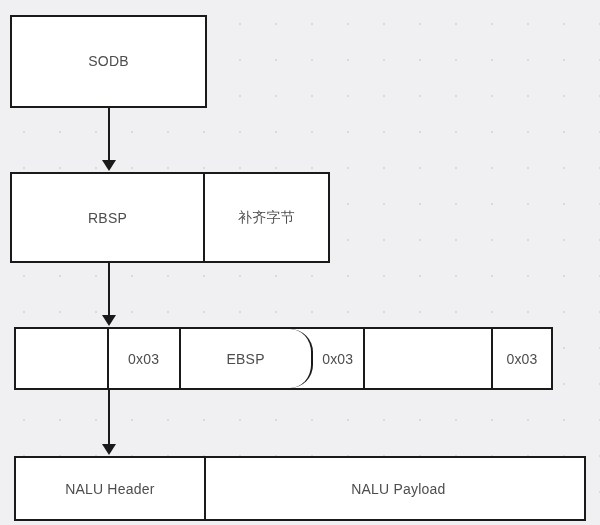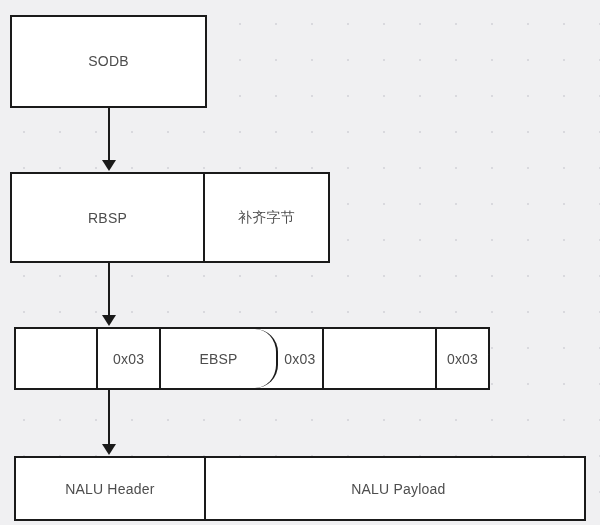--- a/index.html
+++ b/index.html
@@ -98,21 +98,21 @@
     <div class="cell" style="width:193px;">
       <span>RBSP</span>
     </div>
     <div class="cell cjk" style="width:123px;">
       <span>补齐字节</span>
     </div>
   </div>
 
   <div class="arrow" style="left:108px; top:263px; height:53px;"></div>
 
-  <div class="strip" style="left:14px; top:327px; width:476px; height:63px;text-align:right;">
+  <div class="strip" style="left:14px; top:327px; width:539px; height:63px;text-align:right;">
     <div class="cell" style="width:99px;">
       <span></span>
     </div>
     <div class="cell" style="width:77px;">
       <span>0x03</span>
     </div>
     <div class="cell" style="width:141px;border-radius:23px;">
       <span>EBSP</span>
     </div>
     <div class="cell" style="width:56px;">

